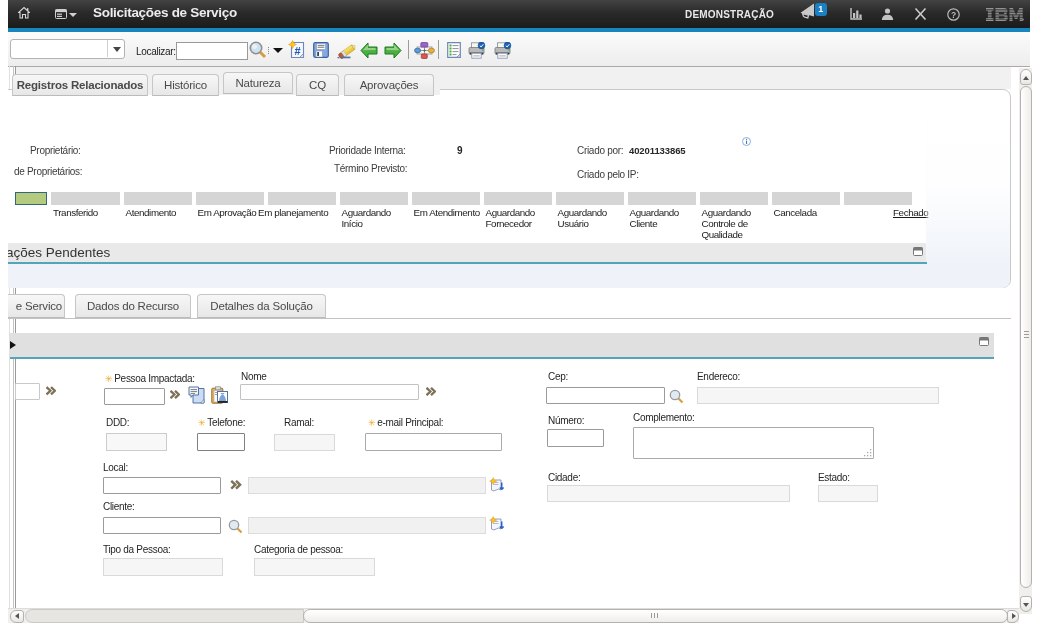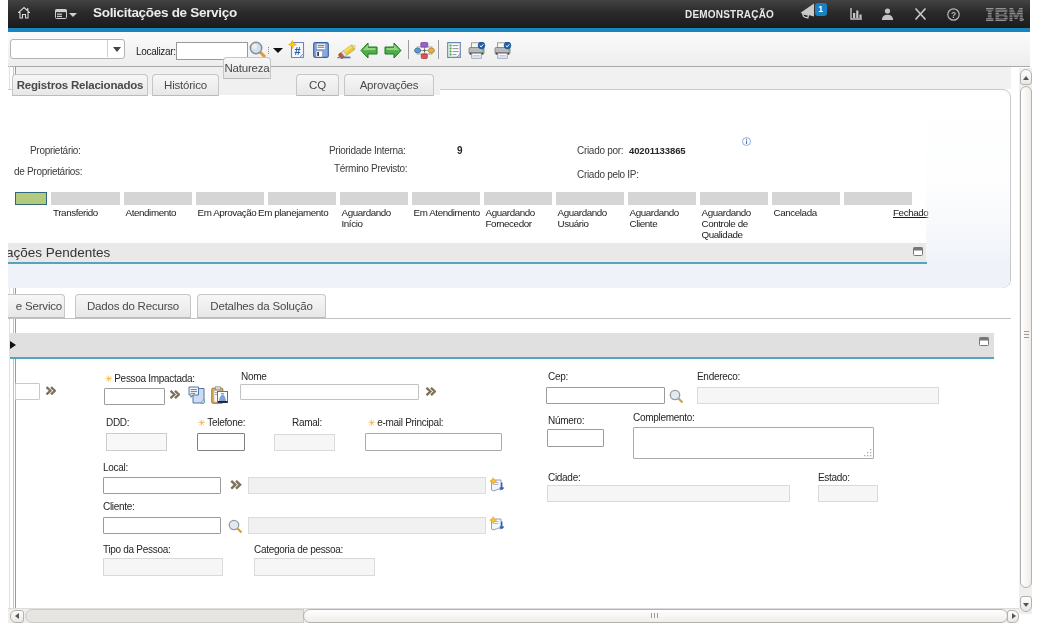--- a/index.html
+++ b/index.html
@@ -192,21 +192,21 @@
   <div class="abs" style="left:1px;top:66px;width:1px;height:546px;background:#e0e0e0;"></div>
   <div class="abs" style="left:5px;top:66px;width:1px;height:546px;background:#c4c4c4;"></div>
   <div class="abs" style="left:6.5px;top:66px;width:1.5px;height:546px;background:#9a9a9a;"></div>
 
   <div class="abs" style="left:8px;top:67px;width:995px;height:21.5px;background:#f1f1f1;"></div>
 
   <div class="abs" style="left:-20px;top:88.5px;width:1023px;height:199px;background:#fff;border:1px solid #c9c9c9;border-radius:0 8px 8px 0;box-sizing:border-box;"></div>
   <div class="abs" style="left:8px;top:67px;width:424px;height:28px;background:#f0f0f0;"></div>
   <div class="tab" style="left:4px;top:74px;width:136px;font-weight:bold;">Registros Relacionados</div>
   <div class="tab" style="left:144px;top:74px;width:67px;">Histórico</div>
-  <div class="tab" style="left:215px;top:57px;width:48px;">Natureza</div>
+  <div class="tab" style="left:215px;top:72px;width:70px;">Natureza</div>
   <div class="tab" style="left:288px;top:74px;width:43px;">CQ</div>
   <div class="tab" style="left:336px;top:74px;width:90px;">Aprovações</div>
 
   <div class="lbl" style="left:22px;top:145px;color:#3c3c3c;">Proprietário:</div>
   <div class="lbl" style="left:6px;top:166px;color:#3c3c3c;">de Proprietários:</div>
   <div class="lbl" style="left:321px;top:145px;color:#3c3c3c;">Prioridade Interna:</div>
   <div class="lbl" style="left:449px;top:145px;font-weight:bold;">9</div>
   <div class="lbl" style="left:326px;top:163px;color:#3c3c3c;">Término Previsto:</div>
   <div class="lbl" style="left:569px;top:145px;color:#3c3c3c;">Criado por:</div>
   <div class="lbl" style="left:621px;top:145px;font-size:9.5px;font-weight:bold;letter-spacing:-0.1px;">40201133865</div>
@@ -309,21 +309,21 @@
     <line x1="9.5" y1="9.5" x2="13.5" y2="13.5" stroke="#d89c3e" stroke-width="2.2"></line>
     <circle cx="6" cy="6" r="4.7" fill="#dfeaf3" stroke="#9a9a9a" stroke-width="1.3"></circle>
   </svg>
   <div class="lbl" style="left:689px;top:371px;">Endereco:</div>
   <div class="ro" style="left:689px;top:387px;width:242px;height:16.5px;"></div>
 
   <div class="lbl" style="left:98px;top:417px;">DDD:</div>
   <div class="ro" style="left:98px;top:433px;width:61px;height:17.5px;background:#f8f8f8;border-color:#ccc;"></div>
   <div class="lbl" style="left:190px;top:417px;"><span class="ast">✳</span>Telefone:</div>
   <div class="inp" style="left:189px;top:433px;width:48px;height:18px;border-color:#808080;"></div>
-  <div class="lbl" style="left:264px;top:417px;padding-left:20px;">Ramal:</div>
+  <div class="lbl" style="left:256px;top:417px;padding-left:20px;">Ramal:</div>
   <div class="ro" style="left:266px;top:433.5px;width:61px;height:17px;"></div>
   <div class="lbl" style="left:360px;top:417px;"><span class="ast">✳</span>e-mail Principal:</div>
   <div class="inp" style="left:357px;top:433px;width:137px;height:17.5px;border-color:#aaa;"></div>
   <div class="lbl" style="left:540px;top:415px;">Número:</div>
   <div class="inp" style="left:539px;top:429px;width:57px;height:17.5px;"></div>
   <div class="lbl" style="left:625px;top:412px;">Complemento:</div>
   <div class="inp" style="left:625px;top:427px;width:241px;height:31.5px;border-color:#aaa;"></div>
   <svg class="abs" style="left:855px;top:448px;" width="9" height="9" viewBox="0 0 9 9">
       <g fill="#aaa">
         <rect x="7" y="1" width="1.3" height="1.3"></rect>

